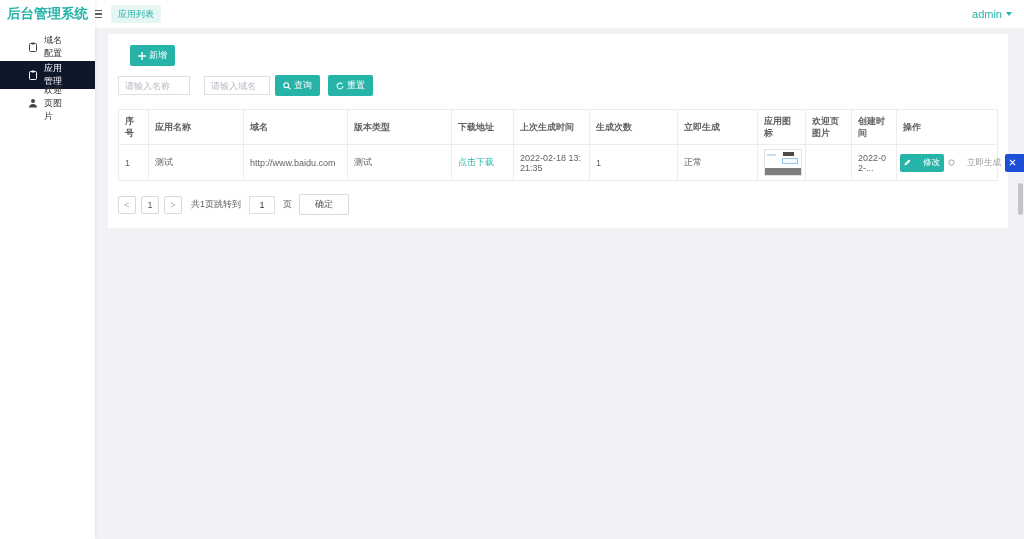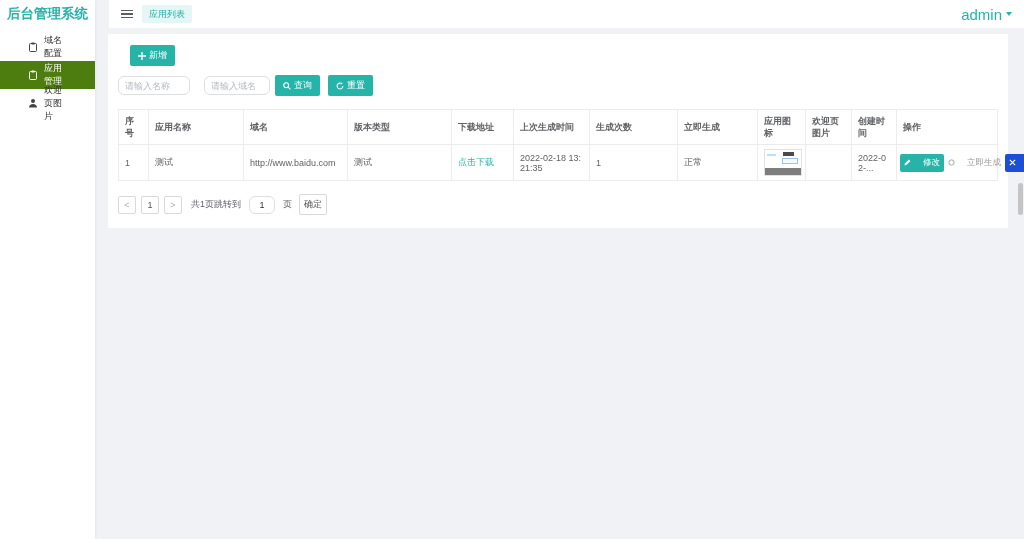--- a/index.html
+++ b/index.html
@@ -8,47 +8,47 @@
 
   
   .sidebar { position:absolute; left:0; top:0; bottom:0; width:95px; background:#fff;
     box-shadow:1px 0 3px rgba(0,0,0,.05); z-index:3; }
   .logo { height:28px; line-height:28px; text-align:center; color:#26b3a8;
     font-weight:bold; font-size:13.5px; white-space:nowrap; }
   .menu { padding-top:5px; }
   .menu-item { height:28px; display:flex; align-items:center; gap:6px; padding:0 28px;
     font-size:9px; color:#333; cursor:pointer; }
   .menu-item .mi-icon { width:10px; height:10px; flex:0 0 auto; color:#444; display:flex; }
-  .menu-item.active { background:#4d7c0f; color:#fff; }
+  .menu-item.active { background:#0f172a; color:#fff; }
   .menu-item.active .mi-icon { color:#fff; }
 
   
-  .topbar { position:absolute; left:109px; right:0; top:0; height:28px; background:#fff;
+  .topbar { position:absolute; left:78px; right:0; top:0; height:28px; background:#fff;
     display:flex; align-items:center; padding:0 12px; gap:9px; z-index:2; }
   .hamburger { width:12px; display:flex; flex-direction:column; gap:2px; cursor:pointer; }
   .hamburger i { display:block; height:1.5px; background:#5a5e66; }
   .crumb-tag { background:#e5f6f4; color:#26b3a8; font-size:9px; padding:2.5px 7px;
     border-radius:2px; cursor:pointer; }
   .topbar-right { margin-left:auto; display:flex; align-items:center; gap:4px;
-    color:#26b3a8; font-size:15px; cursor:pointer; }
+    color:#26b3a8; font-size:11px; cursor:pointer; }
   .caret { width:0; height:0; border-left:3px solid transparent; border-right:3px solid transparent;
     border-top:4px solid #26b3a8; }
 
   
   .content { position:absolute; left:95px; top:28px; right:0; bottom:0; background:#f0f2f5; }
   .card { margin:6px 16px 0 13px; background:#fff; padding:11px 10px 13px; }
 
   .btn { display:inline-flex; align-items:center; gap:3px; border:none; border-radius:2px;
     font-size:9px; cursor:pointer; font-family:inherit; white-space:nowrap; }
   .btn-teal { background:#26b3a8; color:#fff; padding:4px 8px; }
   .btn svg { display:block; }
 
   .add-row { margin-bottom:9px;margin-left:12px; }
   .search-row { display:flex; align-items:center; }
-  .txt-input { height:19px; border:1px solid #dcdfe6; border-radius:6px; font-size:9px;
+  .txt-input { height:19px; border:1px solid #dcdfe6; border-radius:0; font-size:9px;
     padding:0 6px; color:#333; outline:none; font-family:inherit; }
   .txt-input::placeholder { color:#b4b9c2; }
   .in-name { width:72px; }
   .in-domain { width:66px; margin-left:14px; }
   .search-row .btn-search { margin-left:5px; }
   .search-row .btn-reset { margin-left:8px; }
 
   
   table { width:100%; border-collapse:collapse; table-layout:fixed; margin-top:13px; }
   th,td { border:1px solid #ececec; font-size:9px; color:#606266; text-align:left;
@@ -73,21 +73,21 @@
 
   
   .pagination { margin-top:13px; display:flex; align-items:center; gap:5px;
     font-size:9px; color:#606266; }
   .page-btn { width:18px; height:18px; border:1px solid #d9d9d9; border-radius:2px;
     background:#fff; display:inline-flex; align-items:center; justify-content:center;
     font-size:9px; color:#b0b0b0; cursor:pointer; font-family:inherit; }
   .page-btn.current { color:#555; }
   .jump-text { margin-left:4px; }
   .jump-input { width:26px; height:18px; text-align:center; margin:0 3px; }
-  .confirm-btn { border:1px solid #d9d9d9; background:#fff; color:#555; padding:3px 4px;
+  .confirm-btn { border:1px solid #d9d9d9; background:#fff; color:#555; padding:3px 15px;
     border-radius:2px; font-size:9px; cursor:pointer; font-family:inherit; margin-left:2px; }
 
   
   .scrollbar { position:absolute; right:1px; top:28px; bottom:0; width:5px; }
   .scroll-thumb { position:absolute; top:155px; height:32px; width:5px;
     background:#c4c4c4; border-radius:3px; }
 </style>
 </head>
 <body>
 

